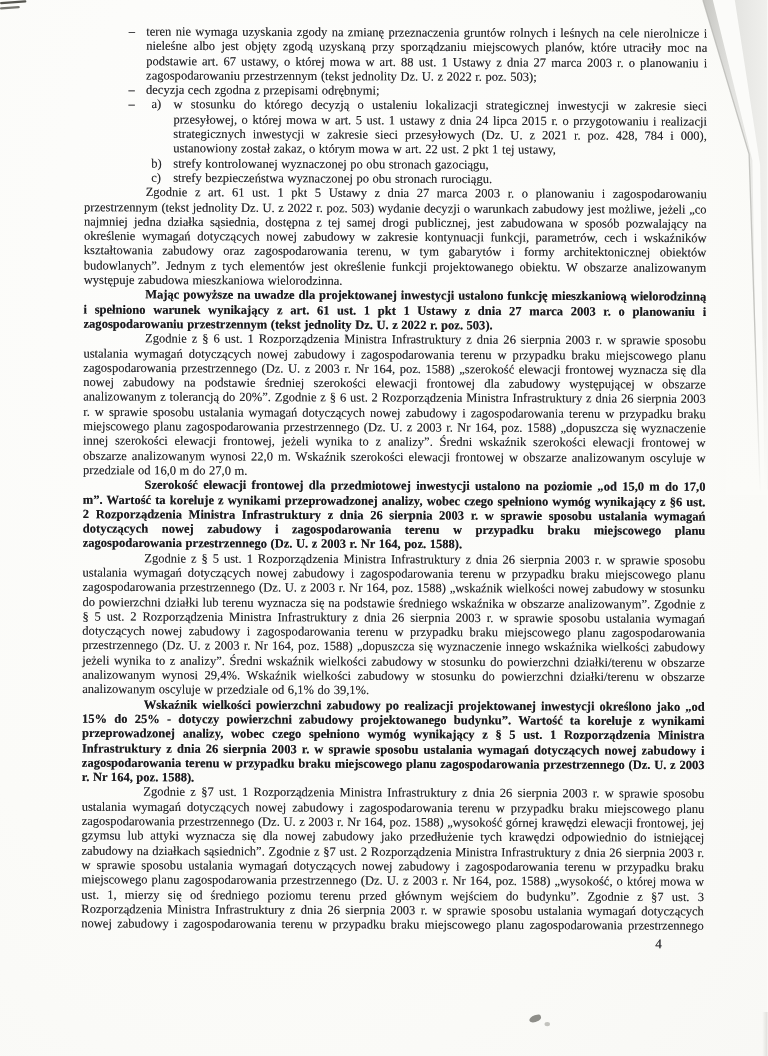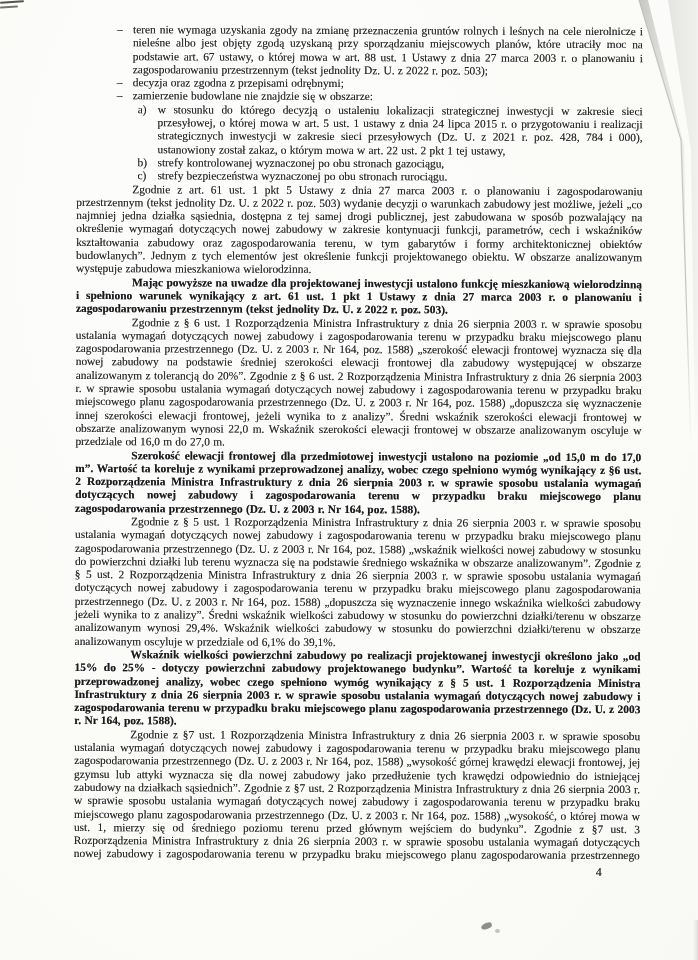--- a/index.html
+++ b/index.html
@@ -90,25 +90,24 @@
   </svg>
 
   <div class="content">
 
     <div class="dash-item">
       <span class="marker">–</span>
       <span>teren nie wymaga uzyskania zgody na zmianę przeznaczenia gruntów rolnych i leśnych na cele nierolnicze i nieleśne albo jest objęty zgodą uzyskaną przy sporządzaniu miejscowych planów, które utraciły moc na podstawie art. 67 ustawy, o której mowa w art. 88 ust. 1 Ustawy z dnia 27 marca 2003 r. o planowaniu i zagospodarowaniu przestrzennym (tekst jednolity Dz. U. z 2022 r. poz. 503);</span>
     </div>
     <div class="dash-item">
       <span class="marker">–</span>
-      <span>decyzja oraz zgodna z przepisami odrębnymi;</span>
+      <span>decyzja cech zgodna z przepisami odrębnymi;</span>
     </div>
     <div class="dash-item">
       <span class="marker">–</span>
-      <span>zamierzenie budowlane nie znajdzie się w obszarze:</span>
     </div>
 
     <div class="letter-item">
       <span class="marker">a)</span>
       <span>w stosunku do którego decyzją o ustaleniu lokalizacji strategicznej inwestycji w zakresie sieci przesyłowej, o której mowa w art. 5 ust. 1 ustawy z dnia 24 lipca 2015 r. o przygotowaniu i realizacji strategicznych inwestycji w zakresie sieci przesyłowych (Dz. U. z 2021 r. poz. 428, 784 i 000), ustanowiony został zakaz, o którym mowa w art. 22 ust. 2 pkt 1 tej ustawy,</span>
     </div>
     <div class="letter-item">
       <span class="marker">b)</span>
       <span>strefy kontrolowanej wyznaczonej po obu stronach gazociągu,</span>
     </div>

